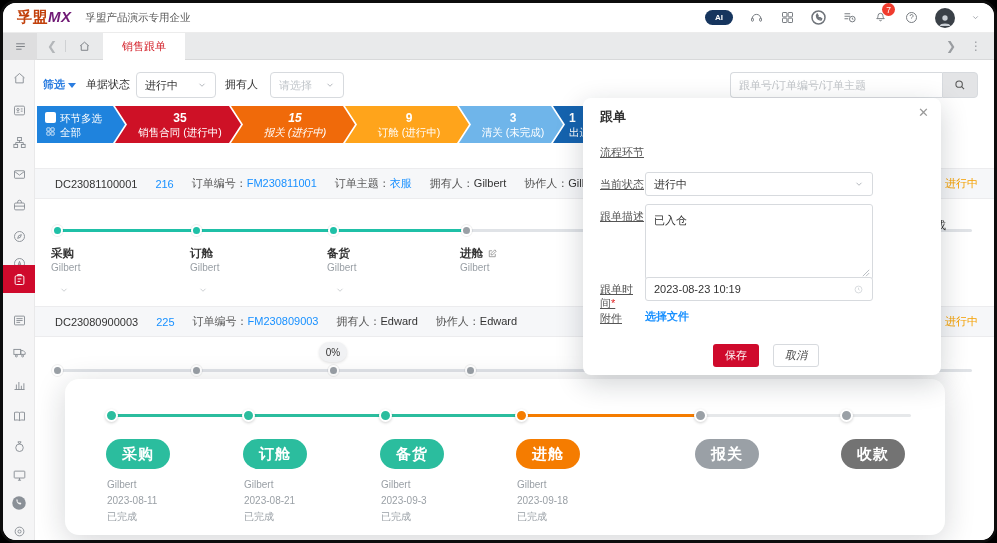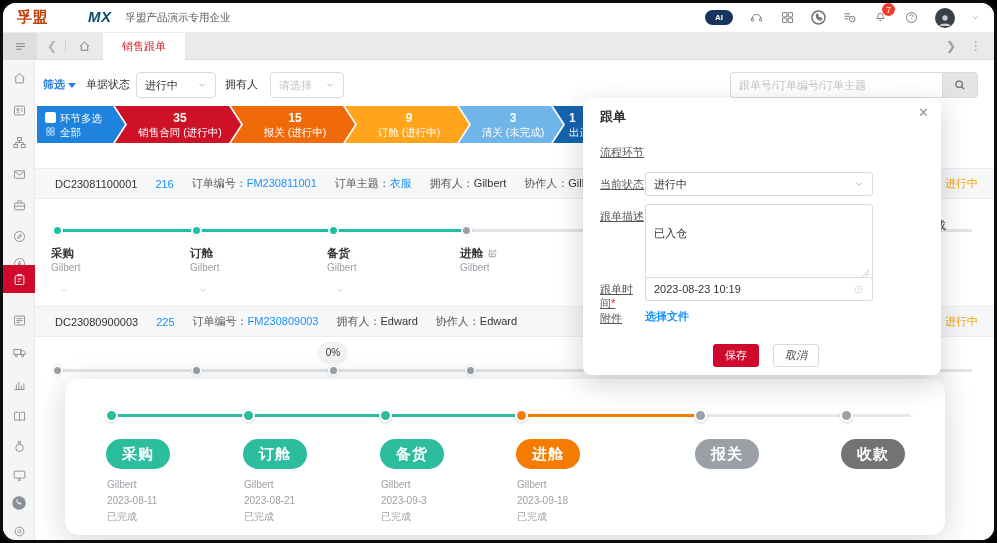--- a/index.html
+++ b/index.html
@@ -2,21 +2,21 @@
 <html><head>
 <meta charset="utf-8">
 <style>
   * { margin:0; padding:0; box-sizing:border-box; }
   html,body { width:997px; height:543px; background:#000; font-family:"Liberation Sans","DejaVu Sans",sans-serif; }
   .window { position:absolute; inset:0; background:#fff; border:3px solid #0d0d0d; border-radius:16px; overflow:hidden; }
 
   
   .hdr { position:absolute; left:0; right:0; top:0; height:30px; background:#fff; border-bottom:1px solid #ececec; display:flex; align-items:center; padding:0 14px; z-index:20; }
   .logo { font-size:15px; font-weight:bold; letter-spacing:.5px; }
-  .logo .blk { color:#c2410c; } .logo .red { color:#0c4a6e; font-style:italic;margin-left:40px; }
+  .logo .blk { color:#c2410c; } .logo .red { color:#701a75; font-style:italic; }
   .company { font-size:10.5px; color:#555; margin-left:14px; }
   .hdr-right { margin-left:auto; display:flex; align-items:center; gap:16px; }
   .ai-pill { width:28px; height:15px; border-radius:8px; background:#16355e; color:#fff; font-size:8px; font-weight:bold; display:flex; align-items:center; justify-content:center; }
   .hic { width:15px; height:15px; stroke:#6f747a; fill:none; stroke-width:1.5; }
   .bell-wrap { position:relative; }
   .badge { position:absolute; top:-5px; right:-7px; min-width:13px; height:13px; border-radius:7px; background:#f03b2d; color:#fff; font-size:8.5px; display:flex; align-items:center; justify-content:center; }
   .avatar { width:20px; height:20px; border-radius:50%; background:#3a4047; overflow:hidden; display:flex; align-items:flex-end; justify-content:center; }
   .chev-dn { width:9px; height:9px; stroke:#8a8f95; fill:none; stroke-width:2; }
 
   
@@ -89,21 +89,21 @@
   .pp-det { position:absolute; top:98px; font-size:10px; color:#9aa0a6; line-height:16px; }
 
   
   .modal { position:absolute; left:580px; top:95px; width:358px; height:277px; background:#fff; border-radius:8px; box-shadow:0 8px 28px rgba(20,30,40,.2); z-index:60; }
   .m-title { position:absolute; left:17px; top:10px; font-size:13px; font-weight:bold; color:#333; }
   .m-close { position:absolute; right:12px; top:7px; font-size:13px; color:#999; cursor:pointer; }
   .m-lbl { position:absolute; left:17px; width:48px; font-size:11px; color:#555;text-decoration:underline; }
   .m-ctl { position:absolute; left:62px; width:228px; height:24px; border:1px solid #d7dade; border-radius:3px; font-size:11px; color:#333; display:flex; align-items:center; padding:0 8px; background:#fff; }
   .m-ctl.disabled { background:#f5f6f8; color:#b6bcc2; }
   .m-ctl .car { margin-left:auto; width:10px; height:10px; stroke:#9aa0a6; fill:none; stroke-width:1.8; }
-  .m-ta { position:absolute; left:62px; top:106px; width:228px; height:76px; border:1px solid #d7dade; border-radius:3px; font-size:11px; color:#333; padding:21px 8px; }
+  .m-ta { position:absolute; left:62px; top:106px; width:228px; height:76px; border:1px solid #d7dade; border-radius:3px; font-size:11px; color:#333; padding:8px 8px; }
   .rsz { position:absolute; right:2px; bottom:2px; width:8px; height:8px; stroke:#b7bcc1; stroke-width:1.2; }
   .req { color:#e02020; }
   .m-link { position:absolute; left:62px; top:211px; font-size:11px; font-weight:bold; color:#1890ff; cursor:pointer; }
   .btn { position:absolute; top:246px; width:46px; height:23px; border-radius:3px; font-size:11px; display:flex; align-items:center; justify-content:center; cursor:pointer; }
   .btn-save { left:130px; background:#cf0a2c; color:#fff;text-align:center; }
   .btn-cancel { left:190px; background:#fff; color:#444; border:1px solid #d7dade;font-style:italic; }
   .clock-ic { margin-left:auto; width:11px; height:11px; stroke:#c3c8cd; fill:none; stroke-width:1.4; }
 </style>
 </head>
 <body>
@@ -402,21 +402,21 @@
             <svg class="g4">
               <use href="#i-grid4"></use>
             </svg>
             <span>全部</span>
           </span>
       </div>
       <div class="seg" style="width: 126px; background-color: rgb(206, 17, 38);">
         <span class="cnt">35</span>
           <span class="stg">销售合同 (进行中)</span>
       </div>
-      <div class="seg" style="width: 124px; background-color: rgb(240, 106, 10);">
+      <div class="seg" style="width: 124px; background-color: rgb(240, 106, 10); font-style: italic;">
         <span class="cnt">15</span>
           <span class="stg">报关 (进行中)</span>
       </div>
       <div class="seg" style="width: 124px; background-color: rgb(255, 164, 27);">
         <span class="cnt">9</span>
           <span class="stg">订舱 (进行中)</span>
       </div>
       <div class="seg" style="width: 104px; background-color: rgb(111, 181, 234);">
         <span class="cnt">3</span>
           <span class="stg">清关 (未完成)</span>

